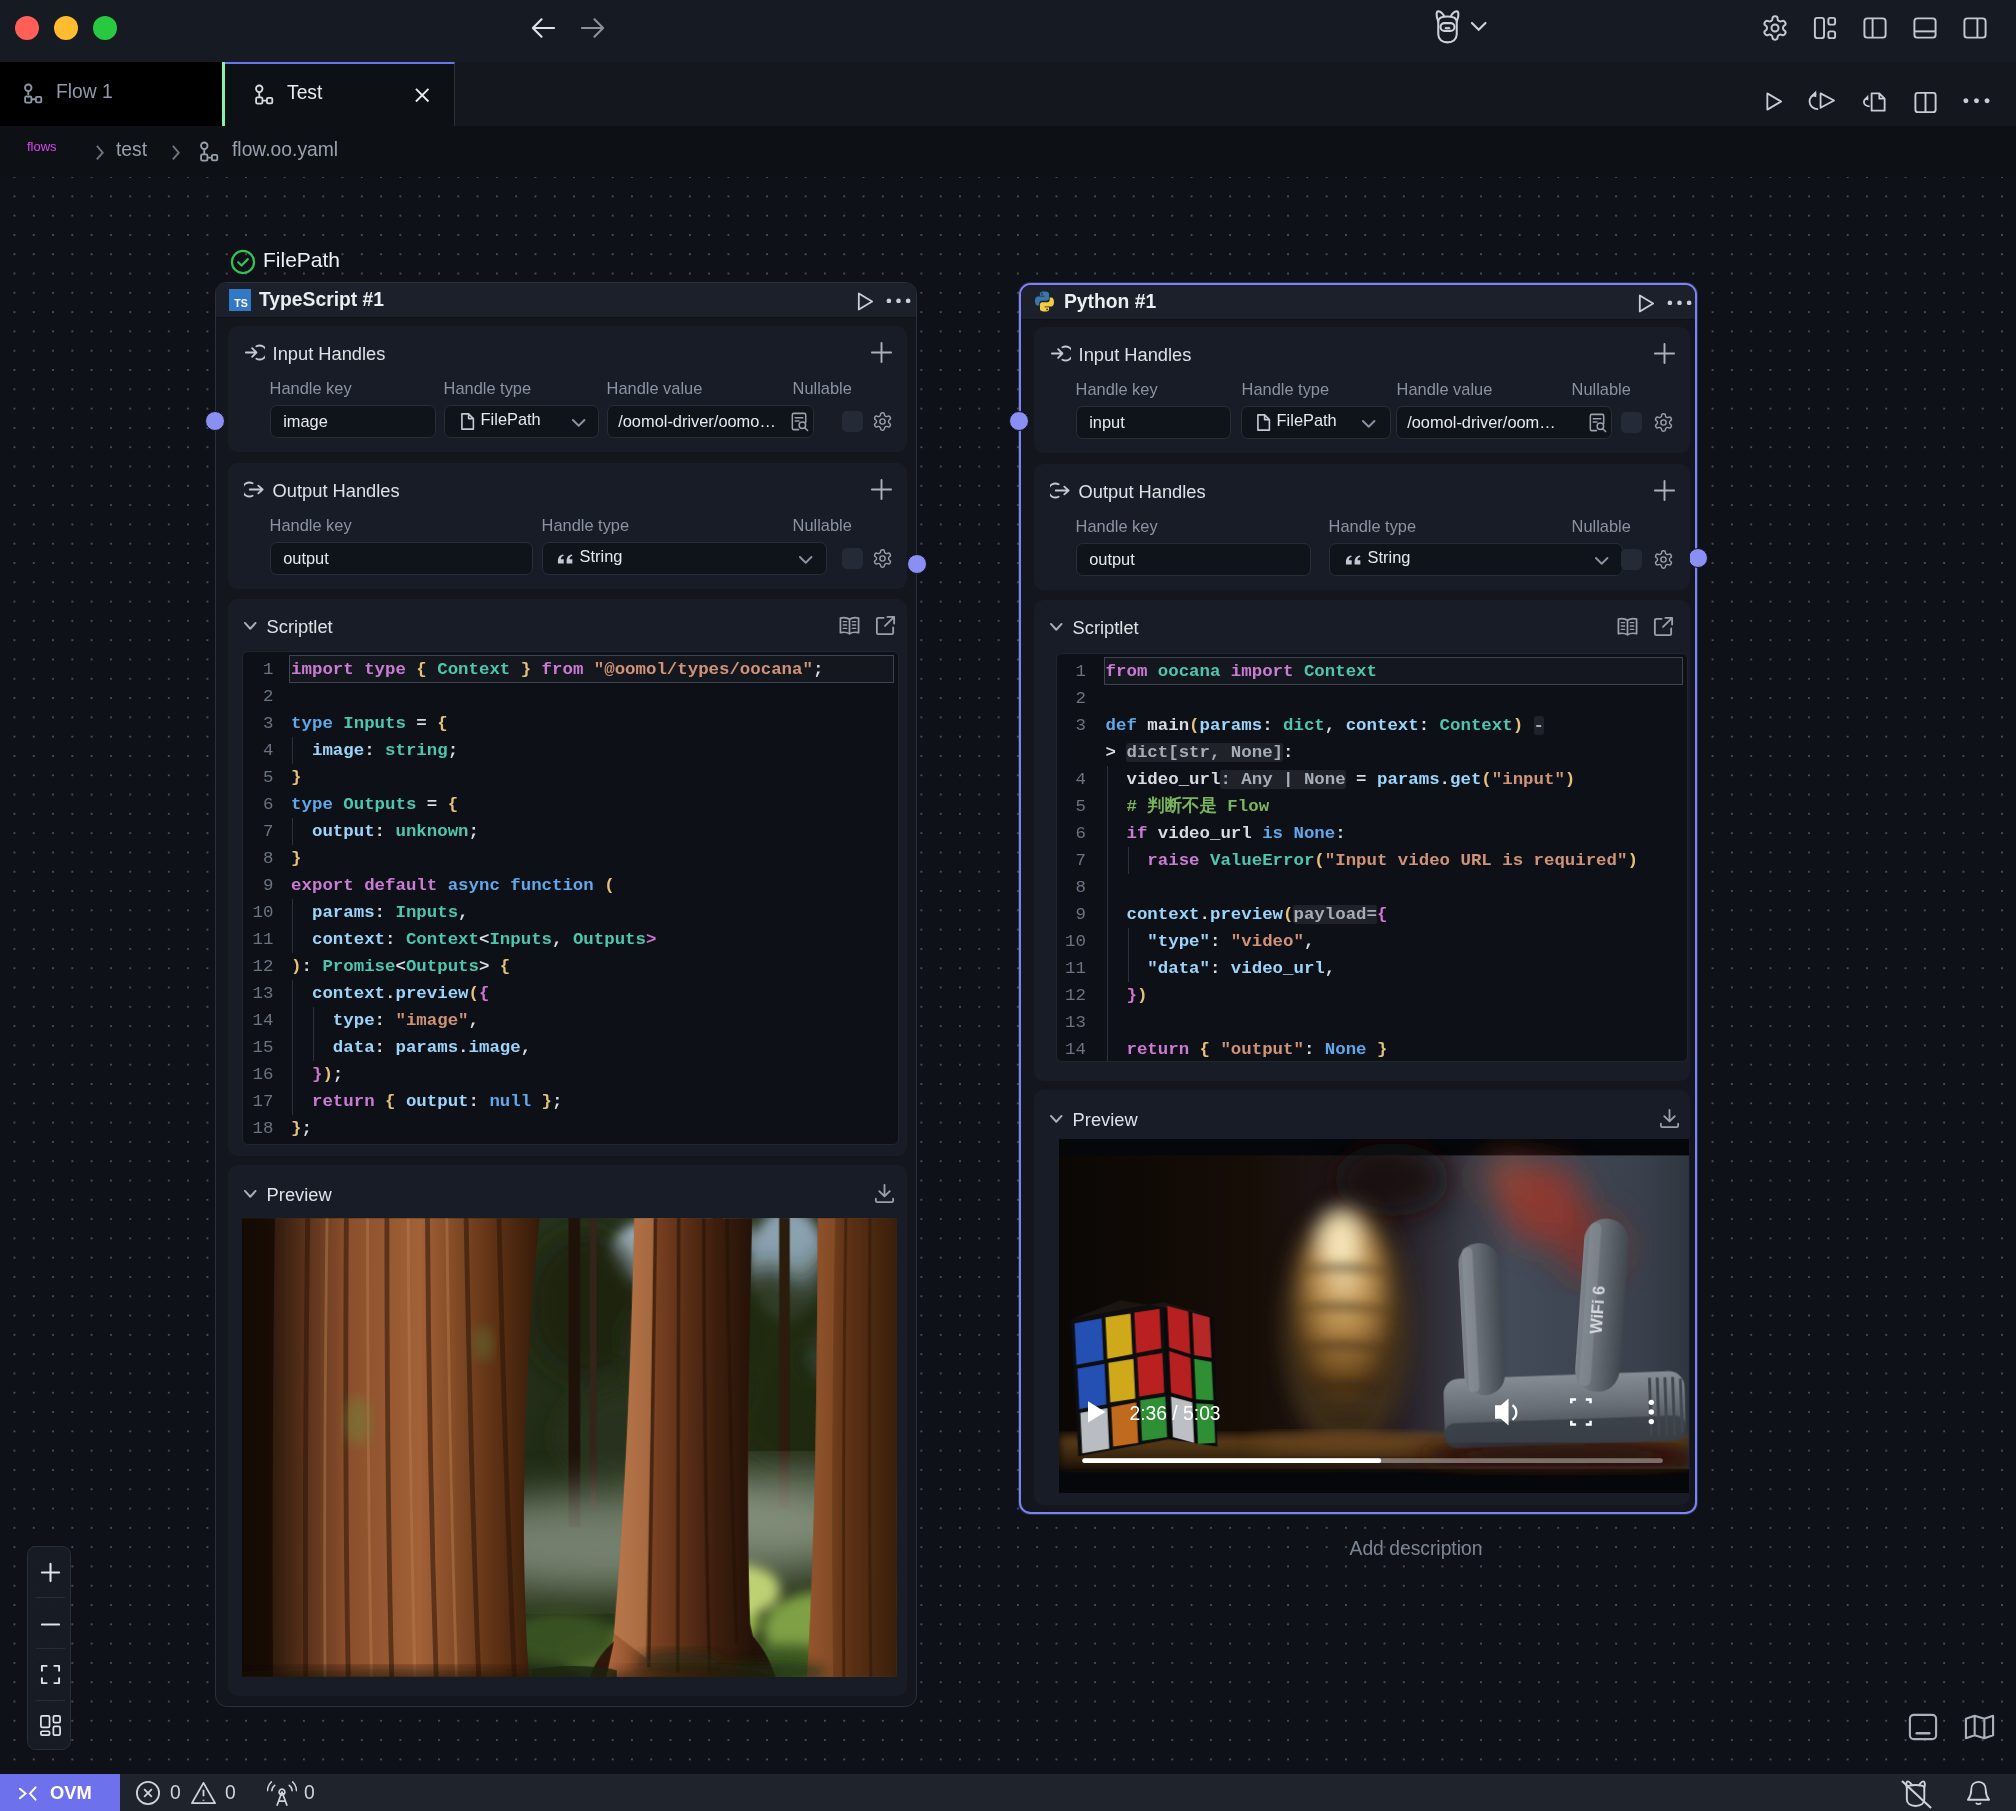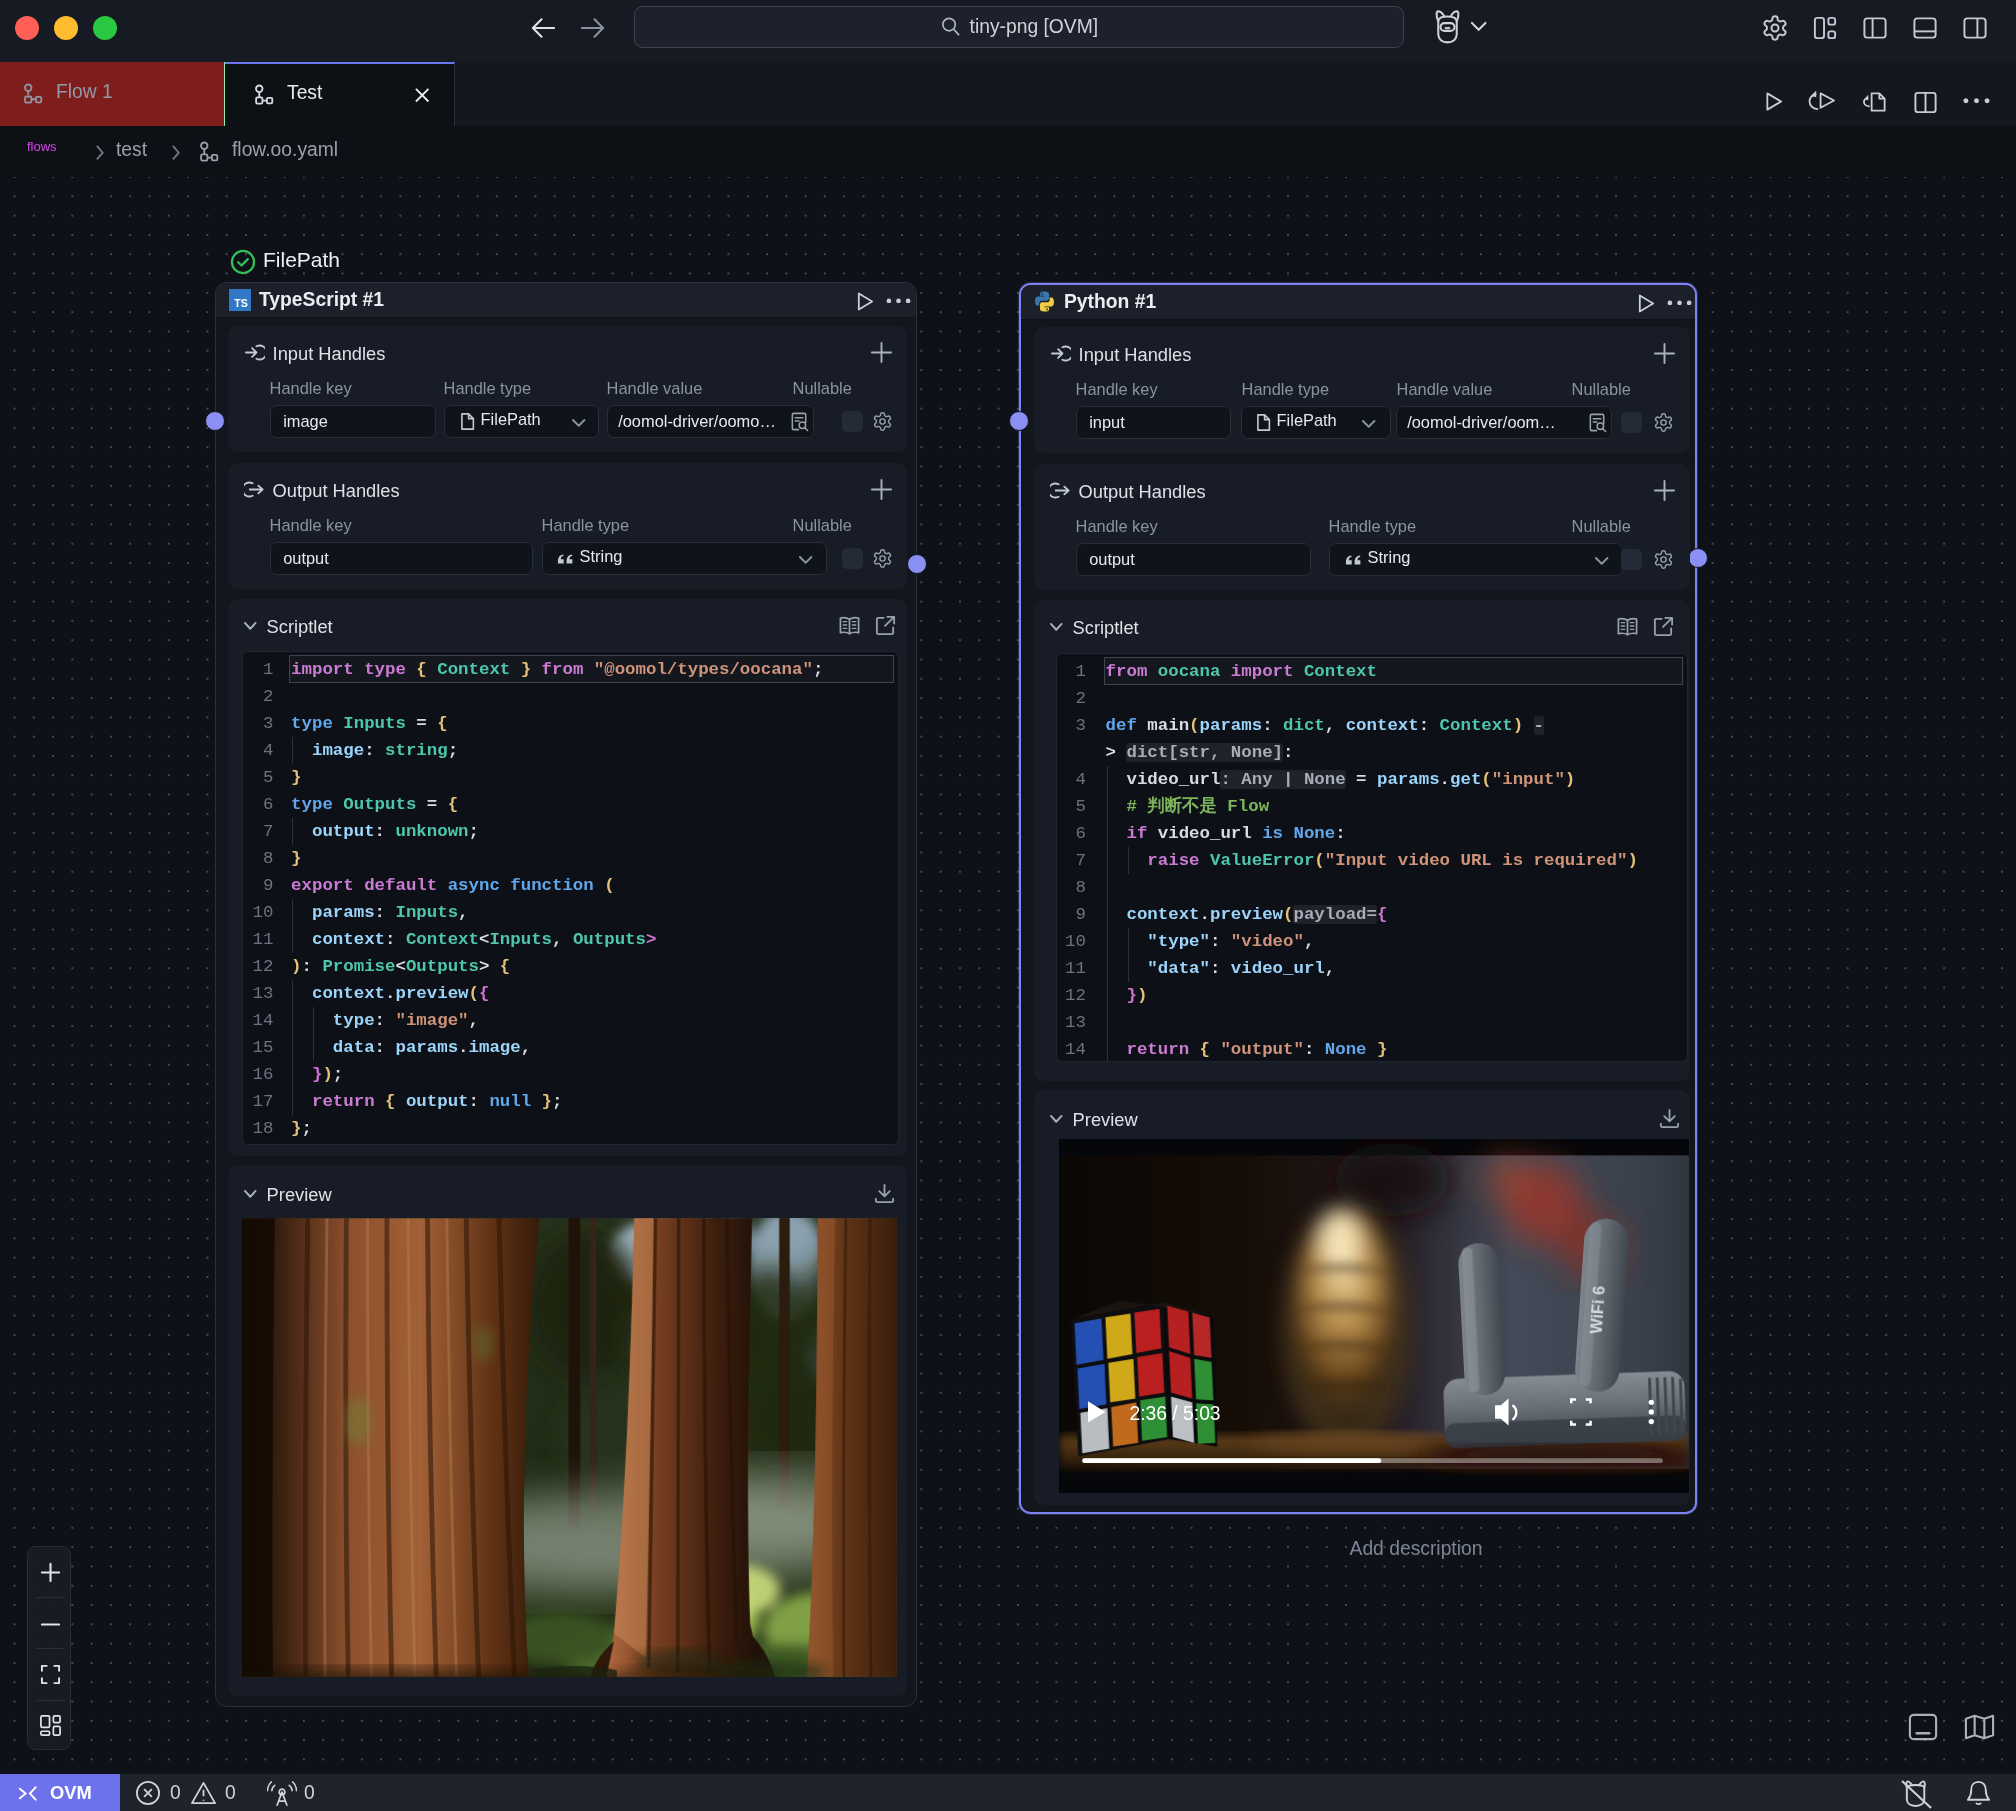--- a/index.html
+++ b/index.html
@@ -3,21 +3,21 @@
 <meta charset="utf-8">
 <style>
   * { margin:0; padding:0; box-sizing:border-box; }
   html,body { width:2016px; height:1811px; background:#0e1116; overflow:hidden;
     font-family:"Liberation Sans", sans-serif; }
   .abs { position:absolute; }
   
   #titlebar { position:absolute; left:0; top:0; width:2016px; height:62px; background:#161b23; }
   .tl { position:absolute; top:16.4px; width:24px; height:24px; border-radius:50%; }
   #tabbar { position:absolute; left:0; top:62px; width:2016px; height:64px; background:#14171e; }
-  #tab1 { position:absolute; left:0; top:0; width:225px; height:64px; background:#7f1d1d; border-right:1px solid #86efac;}
+  #tab1 { position:absolute; left:0; top:0; width:225px; height:64px; background:#000000; border-right:3px solid #86efac;}
   #tab2 { position:absolute; left:225px; top:0; width:230px; height:64px; background:#0d1014; border-top:2.4px solid #6c73f0; border-right:1px solid #2a2f3a;}
   #breadcrumb { position:absolute; left:0; top:126px; width:2016px; height:51px; background:#0d1015; }
   
   #canvas { position:absolute; left:0; top:126px; width:2016px; height:1648px; background:#0e1117; }
   #dots { position:absolute; left:0; top:51px; width:2016px; height:1597px;
     background-image: radial-gradient(circle, rgba(155,163,173,0.40) 1.2px, transparent 1.4px);
     background-size: 19.3px 19.3px; background-position: 4.8px 9.7px; }
   
   .card { position:absolute; background:#13161d; border:1.4px solid #2a303c; border-radius:11.6px; }
   .cardhead { position:absolute; left:0; top:0; right:0; height:35px; background:#1b202a;
@@ -55,27 +55,20 @@
 <div id="titlebar">
   <div class="tl" style="left:14.5px;background:#ff5f57"></div>
   <div class="tl" style="left:54px;background:#febc2e"></div>
   <div class="tl" style="left:93px;background:#28c840"></div>
   <svg class="ic" style="left:530px;top:15.4px" width="26" height="26" viewBox="0 0 27 27" fill="none" stroke="#dfe3e9" stroke-width="2.2" stroke-linecap="round" stroke-linejoin="round">
       <path d="M25 13.5 H3 M12 4.5 L3 13.5 L12 22.5"></path>
     </svg>
   <svg class="ic" style="left:580px;top:15.4px" width="26" height="26" viewBox="0 0 27 27" fill="none" stroke="#8b929d" stroke-width="2.2" stroke-linecap="round" stroke-linejoin="round">
       <path d="M2 13.5 H24 M15 4.5 L24 13.5 L15 22.5"></path>
     </svg>
-  <div class="abs" style="left:634px;top:5.8px;width:770px;height:42px;background:#1c212b;border:1.4px solid #3e4551;border-radius:8.7px;display:flex;align-items:center;justify-content:center;color:#ced3da;font-size:19.3px;">
-    <svg width="21" height="21" viewBox="0 0 22 22" fill="none" stroke="#aeb4be" stroke-width="1.8" style="margin-right:8.7px">
-        <circle cx="9.5" cy="9" r="6.5"></circle>
-        <path d="M14.5 14 L20 20"></path>
-      </svg>
-    tiny-png [OVM]
-  </div>
   <svg class="ic" style="left:1430px;top:8.7px" width="35" height="36" viewBox="0 0 36 37" fill="none" stroke="#ced3db" stroke-width="2.1" stroke-linejoin="round">
       <path d="M8.5 13 C5.5 5 7 2.3 8.6 2.4 C10.6 2.6 13.6 5.4 15 8.2 M27.5 13 C30.5 5 29 2.3 27.4 2.4 C25.4 2.6 22.4 5.4 21 8.2"></path>
       <path d="M8.5 13 C8.5 9.3 12 7.6 18 7.6 C24 7.6 27.5 9.3 27.5 13 L27.5 26 C27.5 31 23.5 34.3 18 34.3 C12.5 34.3 8.5 31 8.5 26 Z"></path>
       <rect x="10.8" y="14.5" width="14.4" height="8" rx="4"></rect>
       <path d="M15.5 19 C16.4 20 19.6 20 20.5 19"></path>
     </svg>
   <svg class="ic" style="left:1470px;top:21px" width="17.4" height="11.6" viewBox="0 0 18 12" fill="none" stroke="#ced3db" stroke-width="2.2" stroke-linecap="round">
       <path d="M2 2 L9 9 L16 2"></path>
     </svg>
   <svg class="ic" style="left:1761px;top:13.5px" width="28" height="28" viewBox="0 0 24 24" fill="none" stroke="#c3c8d2" stroke-width="1.7">

